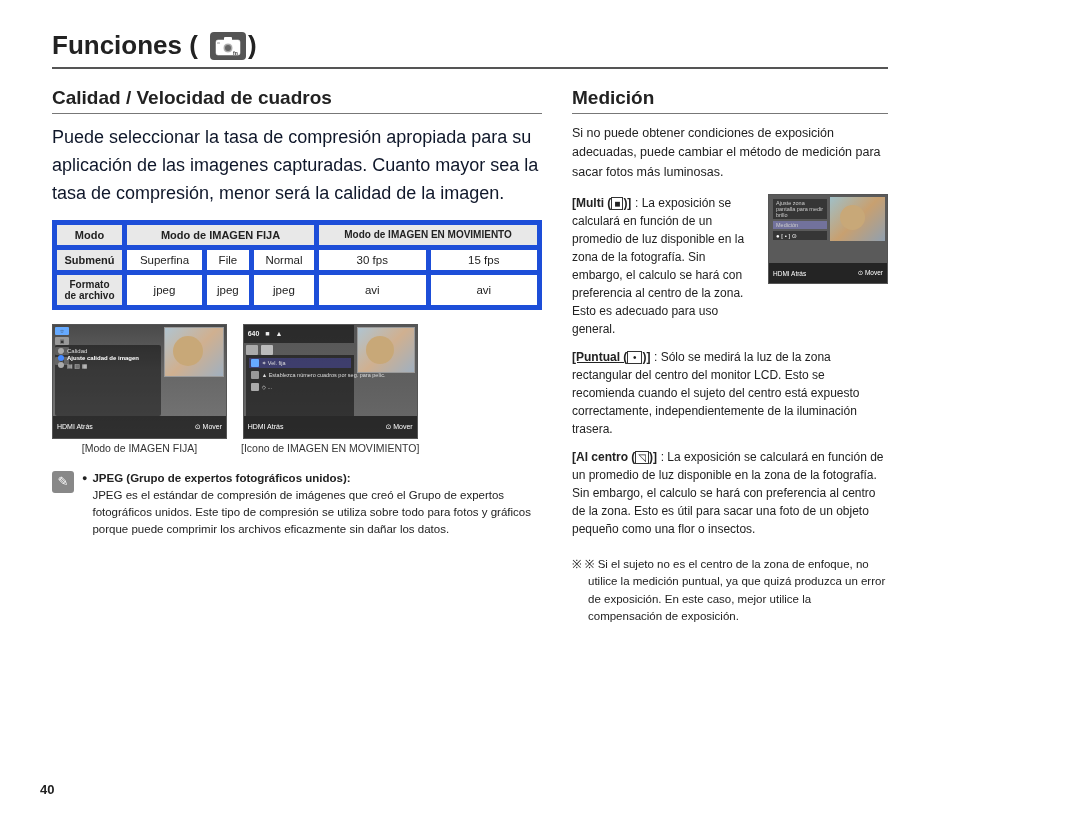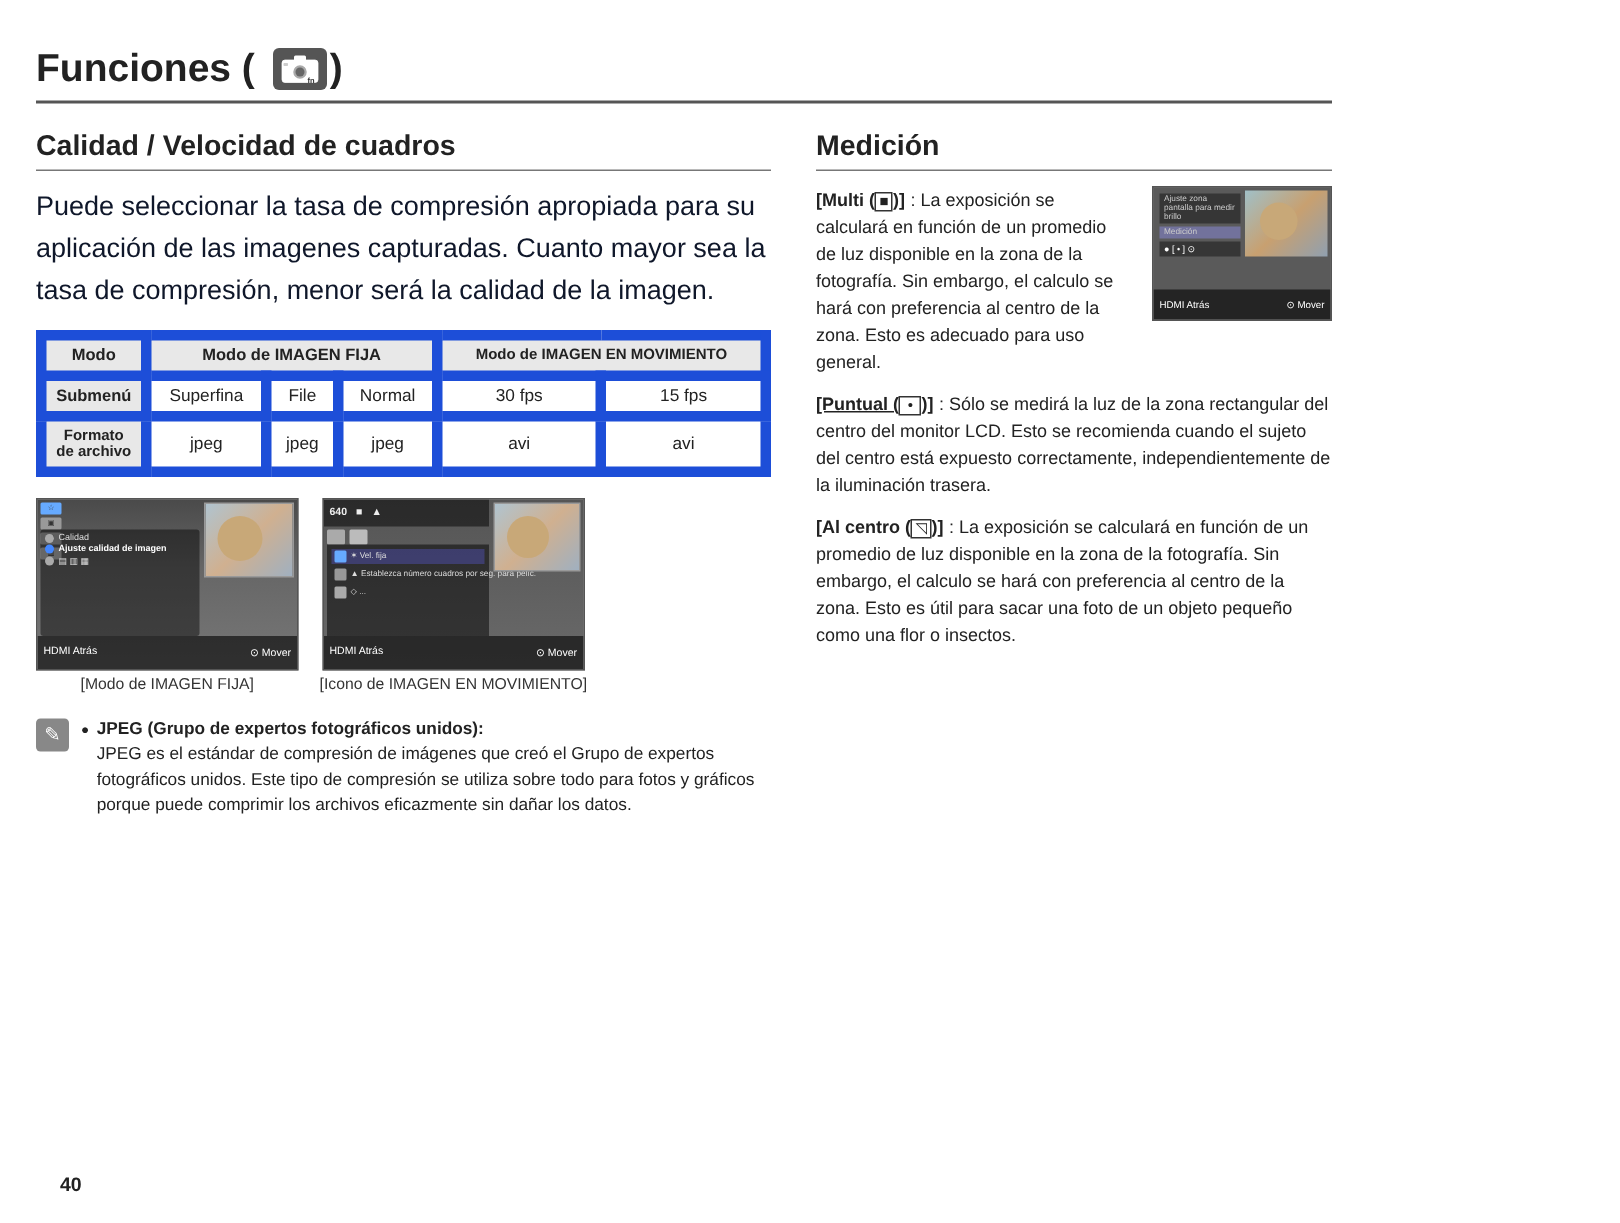--- a/index.html
+++ b/index.html
@@ -10,21 +10,21 @@
       font-family: Arial, sans-serif;
       font-size: 13px;
       color: #222;
       overflow: hidden;
       position: relative;
     }
 
     .page-container {
       width: 928px;
       height: 815px;
-      padding: 30px 40px 30px 24px;
+      padding: 30px 40px 30px 52px;
       display: flex;
       flex-direction: column;
     }
 
     
     .page-title-row {
       display: flex;
       align-items: center;
       border-bottom: 2px solid #555;
       padding-bottom: 6px;
@@ -88,21 +88,21 @@
 
     
     .quality-table {
       width: 100%;
       border-collapse: collapse;
       border: 1px solid #999;
       margin-bottom: 14px;
       font-size: 11.5px;
     }
     .quality-table th, .quality-table td {
-      border: 7px solid #1d4ed8;
+      border: 5px solid #1d4ed8;
       text-align: center;
       padding: 4px 6px;
       vertical-align: middle;
     }
     .quality-table th {
       background: #e8e8e8;
       font-weight: bold;
       font-size: 11px;
     }
     .quality-table .row-header {
@@ -624,20 +624,21 @@
           </div>
         </div>
       </div>
 
     </div>
 
     <div class="right-col">
 
       <div class="section-heading">Medición</div>
 
+      <p class="medicion-intro">Si no puede obtener condiciones de exposición adecuadas, puede cambiar el método de medición para sacar fotos más luminosas.</p>
 
       <div class="medicion-items">
 
         <div>
           <div style="display:flex;gap:16px;align-items:flex-start;">
             <div style="flex:1;">
               <span style="font-weight:bold;font-size:12px;">[Multi (</span><span style="font-size:10px;border:1px solid #333;padding:0 2px;">■</span><span style="font-weight:bold;font-size:12px;">)]</span>
               <span style="font-size:12px;line-height:1.5;"> : La exposición se calculará en función de un promedio de luz disponible en la zona de la fotografía. Sin embargo, el calculo se hará con preferencia al centro de la zona. Esto es adecuado para uso general.</span>
             </div>
 
@@ -671,20 +672,23 @@
           <span style="font-size:12px;line-height:1.5;"> : Sólo se medirá la luz de la zona rectangular del centro del monitor LCD. Esto se recomienda cuando el sujeto del centro está expuesto correctamente, independientemente de la iluminación trasera.</span>
         </div>
 
         <div>
           <span style="font-weight:bold;font-size:12px;">[Al centro (</span><span style="font-size:10px;border:1px solid #333;padding:0 2px;">◹</span><span style="font-weight:bold;font-size:12px;">)]</span>
           <span style="font-size:12px;line-height:1.5;"> : La exposición se calculará en función de un promedio de luz disponible en la zona de la fotografía. Sin embargo, el calculo se hará con preferencia al centro de la zona. Esto es útil para sacar una foto de un objeto pequeño como una flor o insectos.</span>
         </div>
 
       </div>
 
+      <p class="warning-text">
+        <span>※ </span><span>※ Si el sujeto no es el centro de la zona de enfoque, no utilice la medición puntual, ya que quizá produzca un error de exposición. En este caso, mejor utilice la compensación de exposición.</span>
+      </p>
 
     </div>
 
   </div>
 
 </div>
 
 <div class="page-number">40</div>
 
 </body></html>

